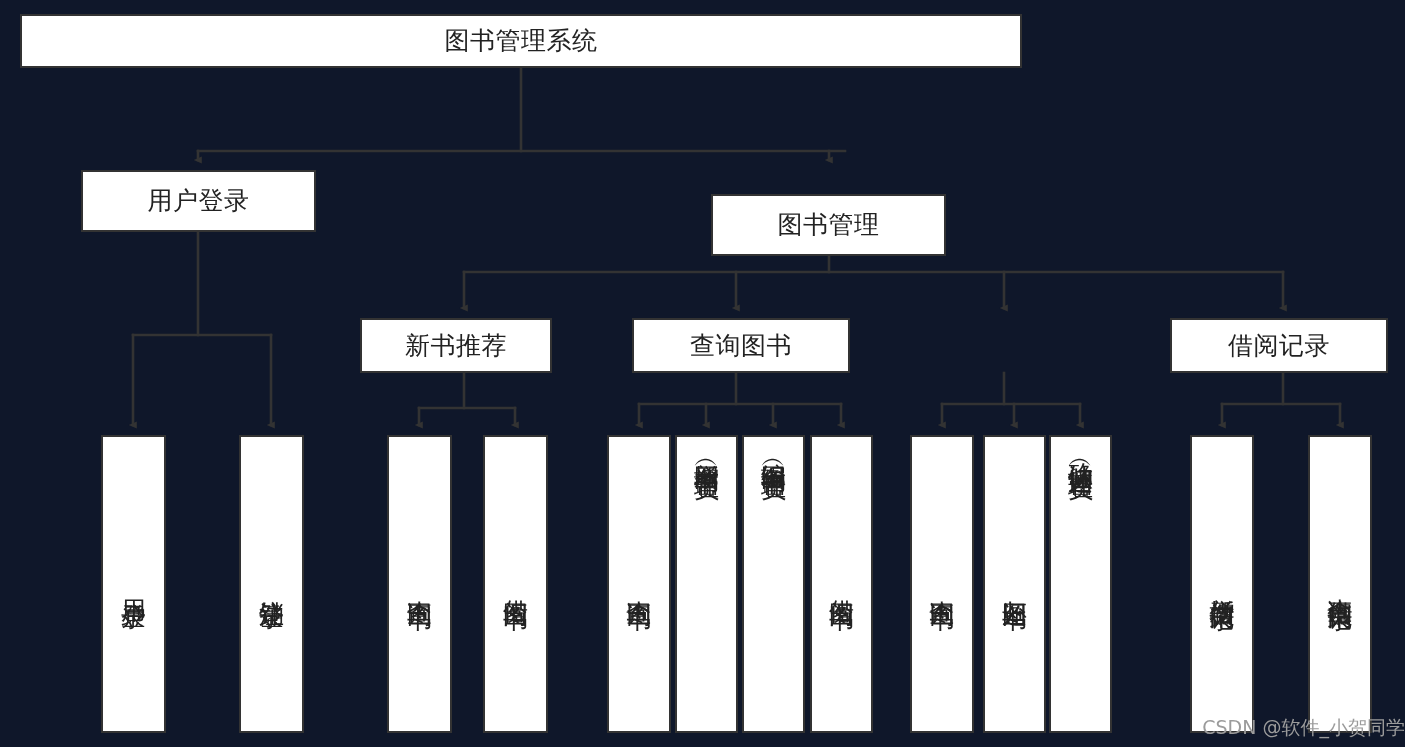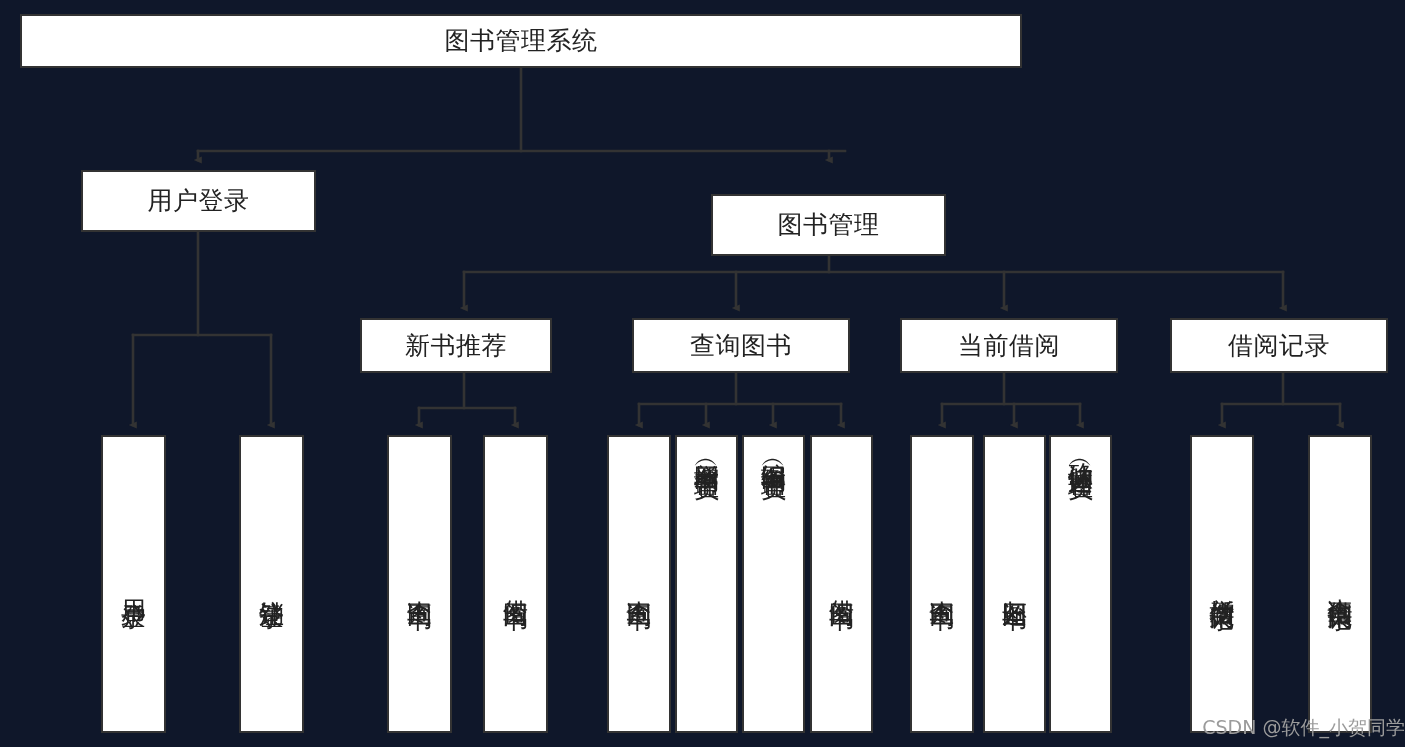--- a/index.html
+++ b/index.html
@@ -141,23 +141,20 @@
   <div class="node horizontal" style="left:711px; top:170px; width:235px; height:62px;margin-top:24px;">
     <span class="node-label">图书管理</span>
   </div>
 
   <div class="node horizontal" style="left:360px; top:318px; width:192px; height:55px;align-items:center;">
     <span class="node-label">新书推荐</span>
   </div>
   <div class="node horizontal" style="left:632px; top:318px; width:218px; height:55px;">
     <span class="node-label">查询图书</span>
   </div>
-  <div class="node horizontal" style="left:900px; top:318px; width:218px; height:55px;">
-    <span class="node-label">当前借阅</span>
-  </div>
   <div class="node horizontal" style="left:1170px; top:318px; width:218px; height:55px;">
     <span class="node-label">借阅记录</span>
   </div>
 
   <div class="node vertical centered" style="left:101px; top:435px; width:65px; height:298px;">
     <span class="node-label">用户登录</span>
   </div>
   <div class="node vertical centered" style="left:239px; top:435px; width:65px; height:298px;">
     <span class="node-label">注销登录</span>
   </div>

